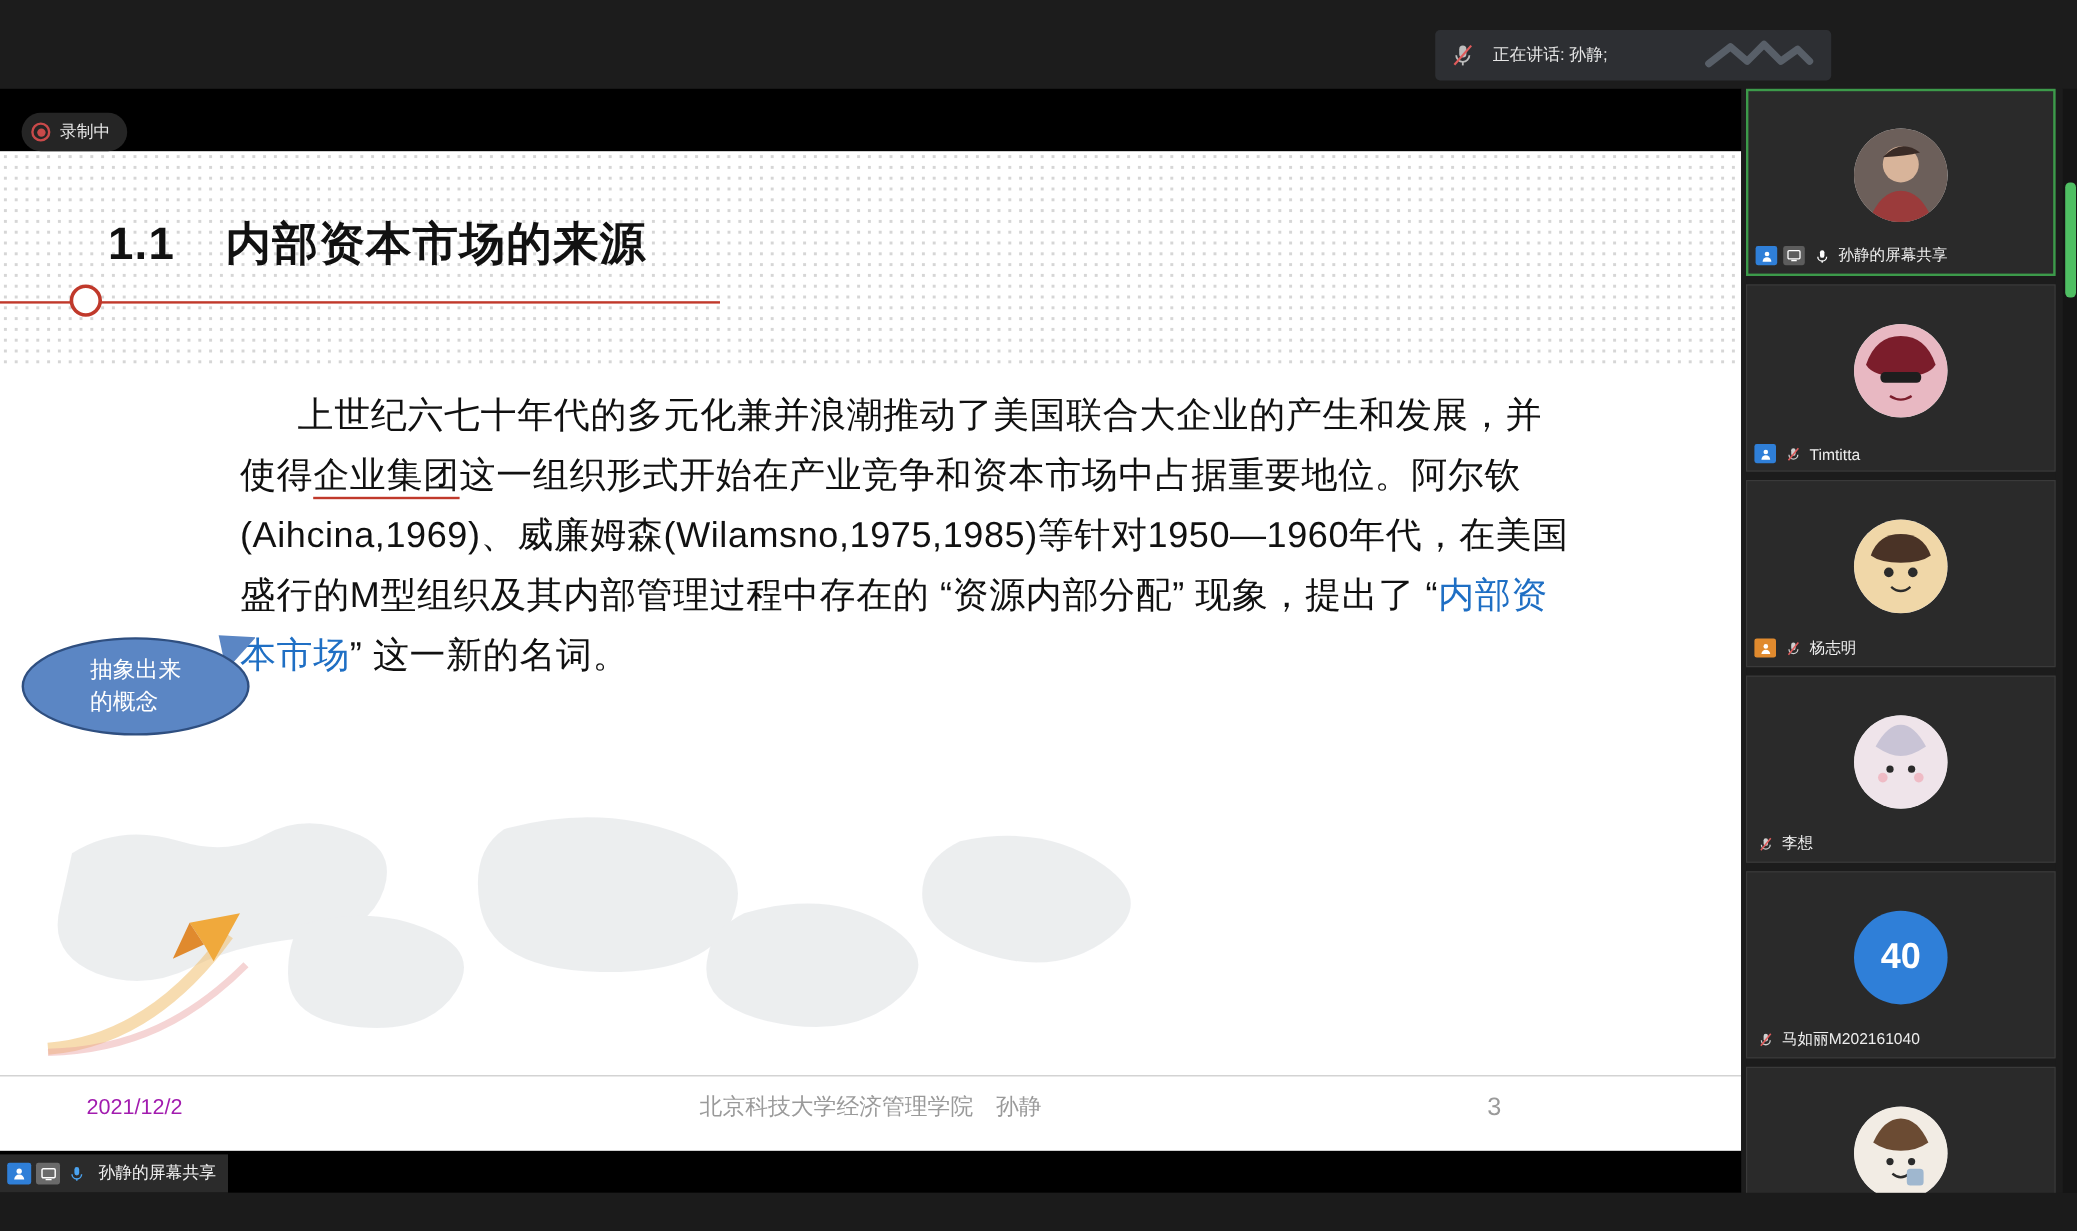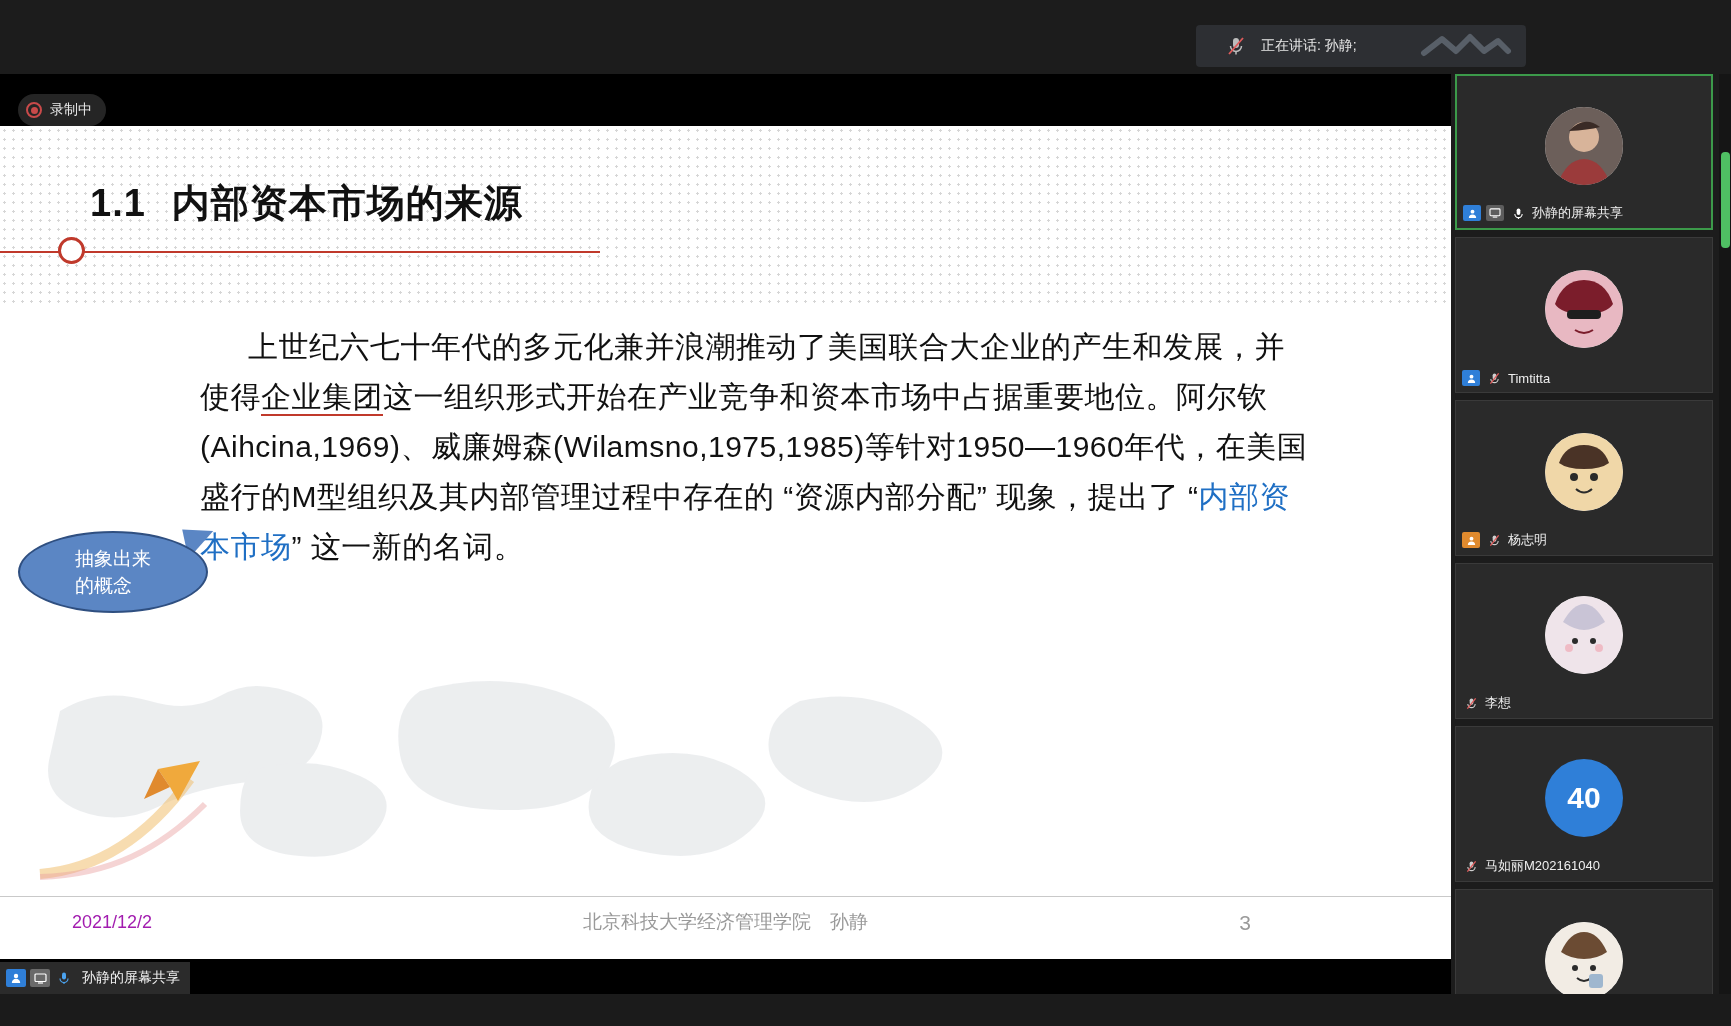--- a/index.html
+++ b/index.html
@@ -36,21 +36,21 @@
   }
   .win-btn svg { display: block; }
 
   
   .speaking-pill {
     position: absolute; top: 25px; left: 1196px;
     width: 330px; height: 42px;
     background: #2d2f33;
     border-radius: 4px;
     display: flex; align-items: center;
-    padding-left: 27px;
+    padding-left: 10px;
     z-index: 6;
   }
   .speaking-pill .mic-muted {
     width: 26px; height: 26px;
     display: flex; align-items: center; justify-content: center;
     margin-right: 12px;
   }
   .speaking-text { color: #e6e6e6; font-size: 14px; }
   .wave-logo {
     position: absolute; right: 16px; top: 50%; transform: translateY(-50%);
@@ -79,21 +79,21 @@
     width: 1451px; height: 180px;
     background-image: radial-gradient(#cfcfcf 1.2px, transparent 1.3px);
     background-size: 9px 9px;
     opacity: .85;
   }
   .slide-title {
     position: absolute; left: 90px; top: 52px;
     font-size: 38px; font-weight: bold; color: #111;
     letter-spacing: 1px;
   }
-  .slide-title .num { margin-right: 26px; }
+  .slide-title .num { margin-right: 42px; }
   .title-rule {
     position: absolute; left: 0; top: 125px;
     width: 600px; height: 2px; background: #c0392b;
   }
   .title-circle {
     position: absolute; left: 58px; top: 111px;
     width: 27px; height: 27px;
     border: 3px solid #c0392b;
     border-radius: 50%;
     background: #fff;

